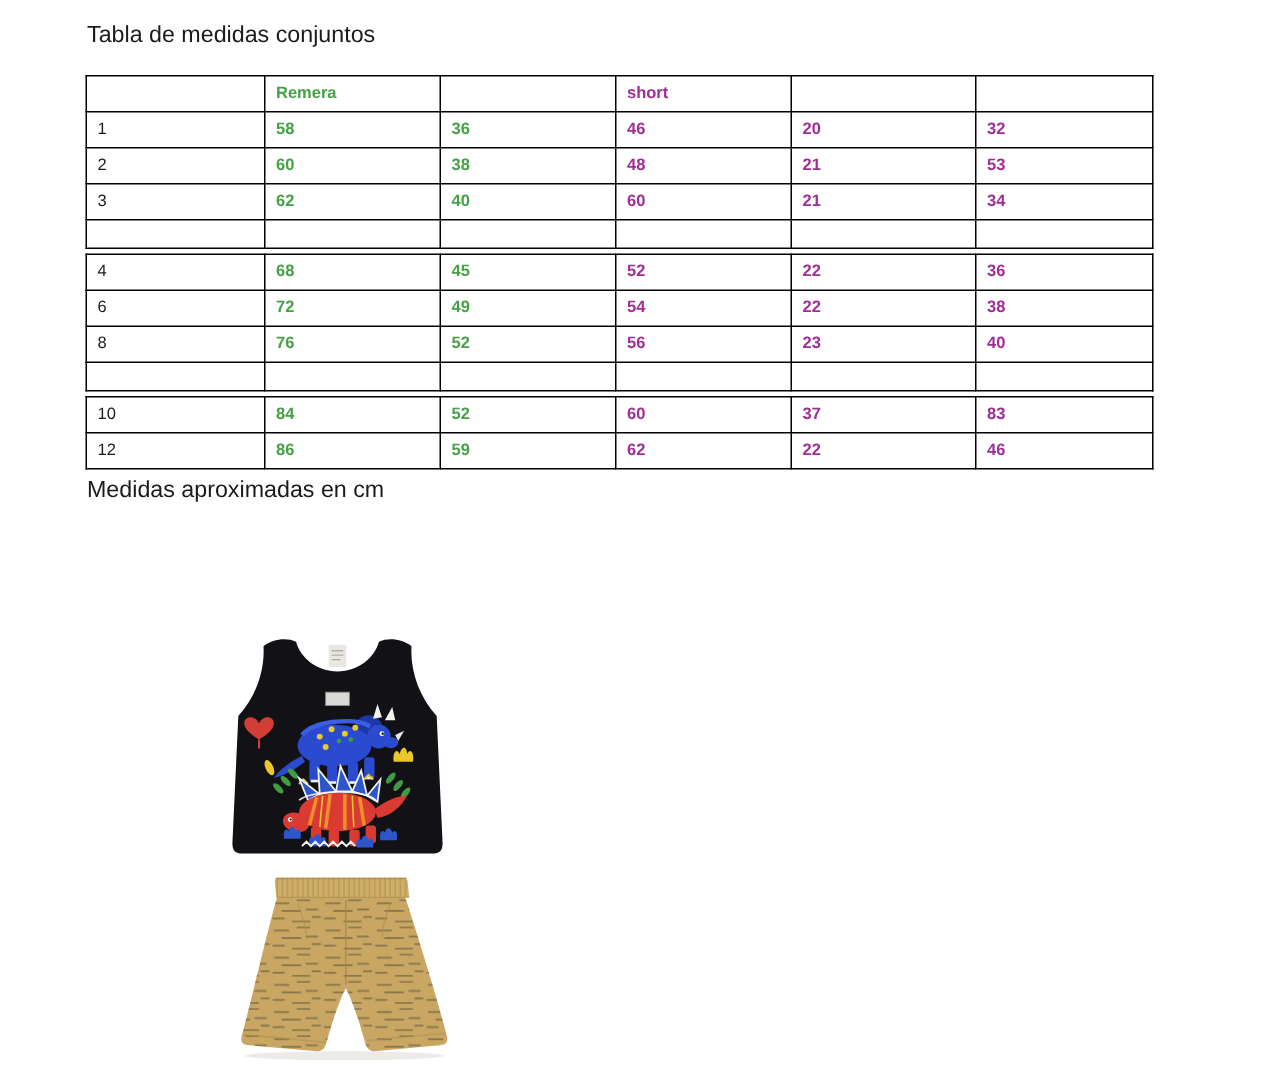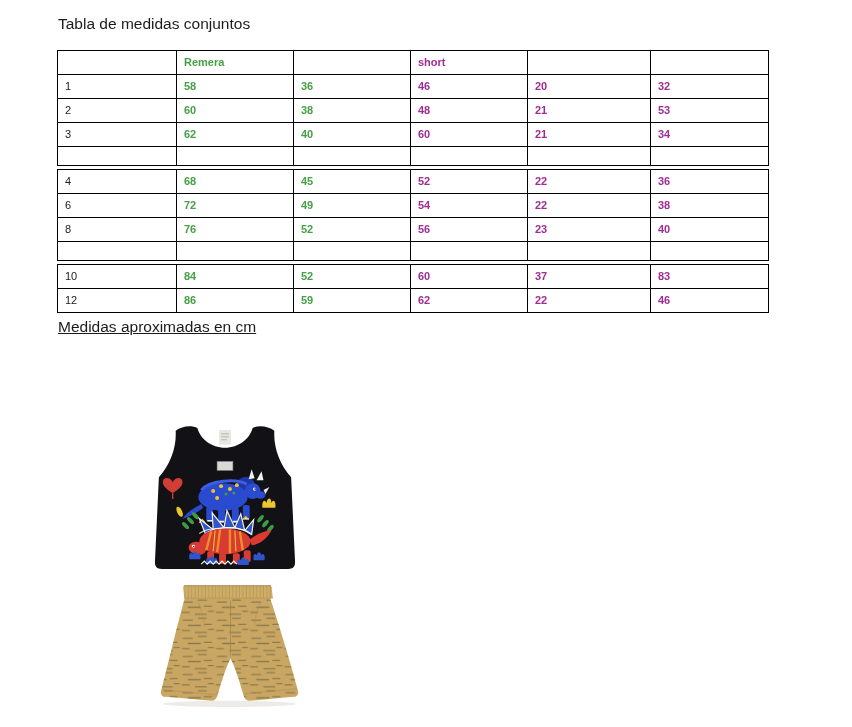--- a/index.html
+++ b/index.html
@@ -9,21 +9,21 @@
   .title{font-size:15.5px;color:#1c1c1c;margin:0 0 0 1px;}
   .tbl-wrap{margin-top:17px;}
   table{border-collapse:collapse;table-layout:fixed;width:711px;font-size:11px;}
   .tbl + .tbl{margin-top:3px;}
   td{border:1px solid #000;padding:0 2px 1px 7px;height:22px;vertical-align:middle;
      white-space:nowrap;overflow:hidden;}
   tr.empty td{height:17px;}
   .c-green{color:var(--green,#46a046);font-weight:700;}
   .c-purple{color:var(--purple,#a02d96);font-weight:700;margin-left:20px;}
   .c-plain{color:#1b1b1b;}
-  .footnote{font-size:15.5px;margin-top:5px;margin-left:1px;text-decoration:underline;}
+  .footnote{font-size:15.5px;margin-top:5px;margin-left:1px;}
   .product{position:absolute;left:146px;top:421px;width:175px;}
   .product svg{display:block;}
   .shorts-svg{margin-top:9px;}
 </style>
 </head>
 <body>
 
 <div class="sheet">
 
   <div class="content">

